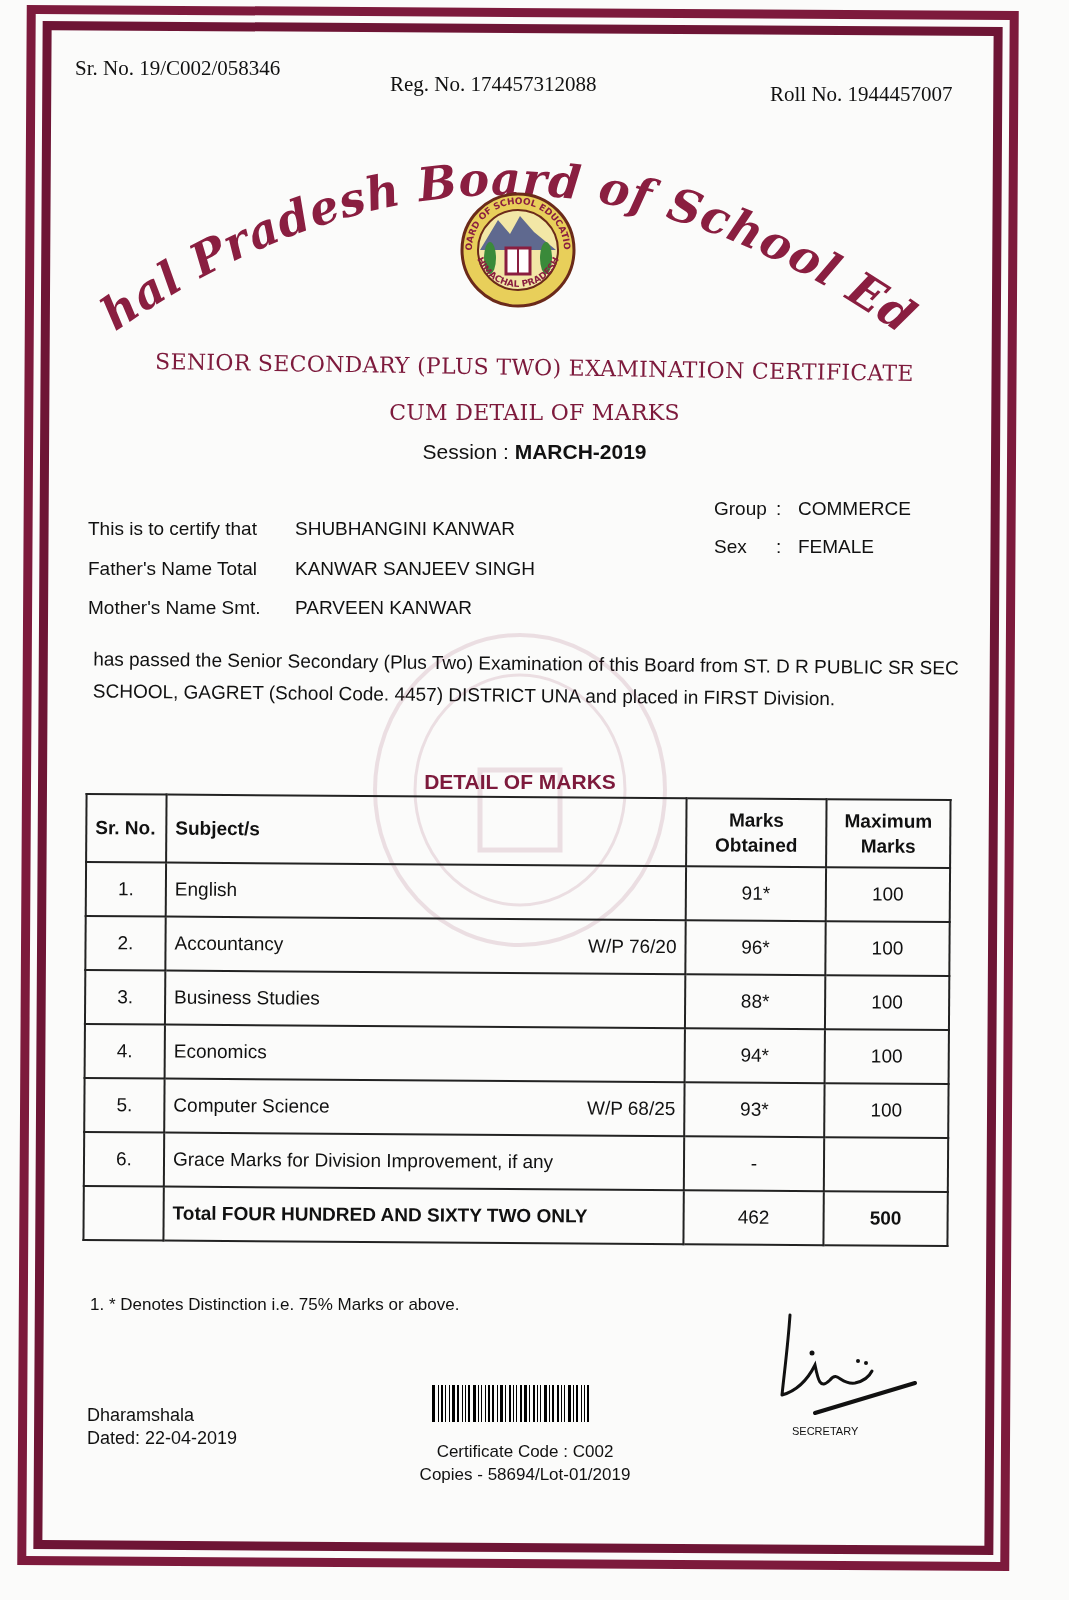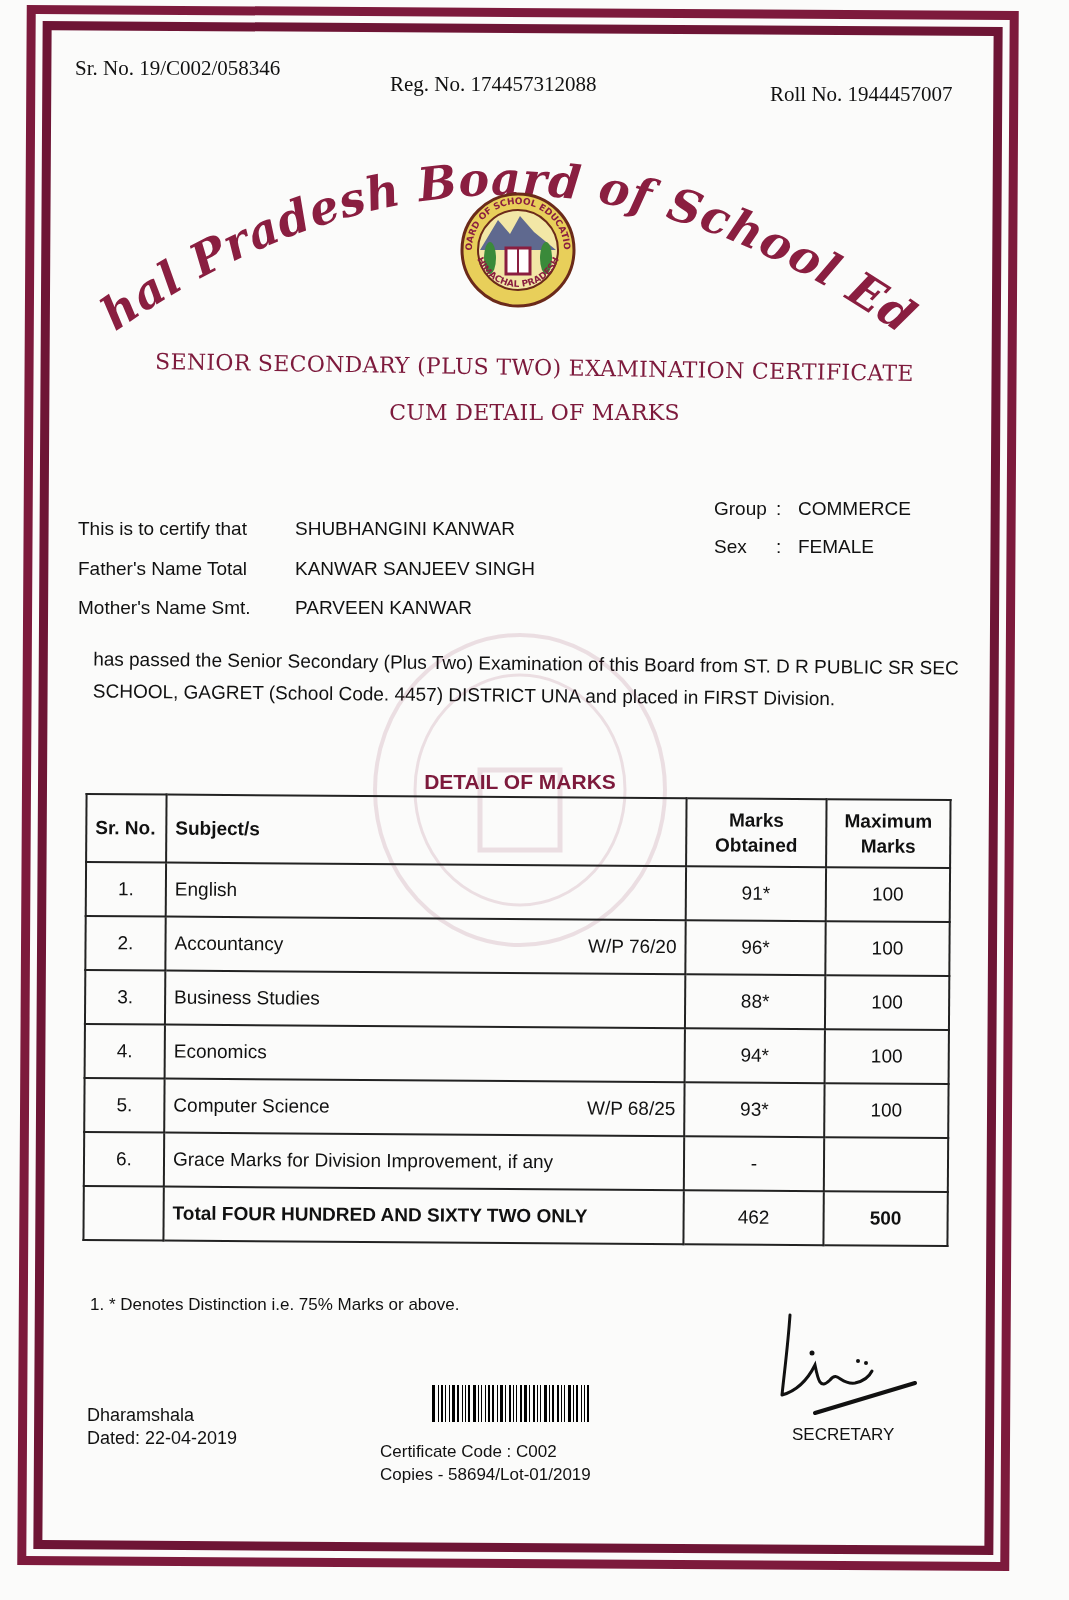--- a/index.html
+++ b/index.html
@@ -34,21 +34,21 @@
     .cert-title {
       position: absolute; left: 0; width: 1069px; text-align: center;
       font-family: "DejaVu Serif", serif; color: #7d1a3c; font-size: 22px; letter-spacing: 0.3px;
     }
     #title1 { top: 355px; transform: rotate(0.9deg); }
     #title2 { top: 400px; }
     .session { position: absolute; left: 0; top: 440px; width: 1069px; text-align: center; font-size: 21px; font-family: "Liberation Sans", sans-serif; }
     .session b { font-weight: bold; }
 
     .info-row { position: absolute; font-family: "Liberation Sans", sans-serif; font-size: 19px; }
-    .info-label { position: absolute; left: 78px; white-space: nowrap; }
+    .info-label { position: absolute; left: 88px; white-space: nowrap; }
     .info-value { position: absolute; left: 295px; white-space: nowrap; }
     #row-name { top: 518px; }
     #row-father { top: 558px; }
     #row-mother { top: 597px; }
     .side-info { position: absolute; left: 714px; font-family: "Liberation Sans", sans-serif; font-size: 19px; white-space: nowrap; }
     .side-info .lbl { display: inline-block; width: 62px; }
     .side-info .colon { display: inline-block; width: 22px; }
     #group { top: 498px; }
     #sex { top: 536px; }
 
@@ -73,23 +73,23 @@
     .c-max { width: 106px; text-align: center; }
     .wp { float: right; }
     .total-row td { font-weight: normal; }
     .total-row .subj { font-weight: bold; }
     .total-row .max { font-weight: bold; }
 
     .note { position: absolute; left: 90px; top: 1295px; font-family: "Liberation Sans", sans-serif; font-size: 17px; }
     .place { position: absolute; left: 87px; top: 1404px; font-family: "Liberation Sans", sans-serif; font-size: 18px; line-height: 23px; }
     .barcode { position: absolute; left: 432px; top: 1385px; width: 188px; height: 37px; display: flex; }
     .barcode span { display: block; height: 100%; background: #000; }
-    .certcode { position: absolute; left: 380px; top: 1440px; width: 290px; font-family: "Liberation Sans", sans-serif; font-size: 17px; line-height: 23px; }
+    .certcode { position: absolute; left: 380px; top: 1440px; width: 290px; text-align: center; font-family: "Liberation Sans", sans-serif; font-size: 17px; line-height: 23px; }
     .signature { position: absolute; left: 760px; top: 1305px; width: 160px; height: 110px; }
-    .secretary { position: absolute; left: 792px; top: 1425px; font-family: "Liberation Sans", sans-serif; font-size: 17px; }
+    .secretary { position: absolute; left: 792px; top: 1425px; font-family: "Liberation Sans", sans-serif; font-size: 11px; }
   </style>
 </head>
 <body>
 
 <div class="border-outer"></div>
 <div class="border-inner"></div>
 
 <div class="page-content">
 
   <div class="topline" id="srno">Sr. No. 19/C002/058346</div>
@@ -118,20 +118,23 @@
     <text font-size="9" font-weight="bold" fill="#8a1e40" font-family="DejaVu Sans, sans-serif">
       <textPath href="#sealTop" startOffset="50%" text-anchor="middle" id="seal-top-text">BOARD OF SCHOOL EDUCATION</textPath>
     </text>
     <text font-size="9" font-weight="bold" fill="#8a1e40" font-family="DejaVu Sans, sans-serif">
       <textPath href="#sealBot" startOffset="50%" text-anchor="middle" id="seal-bottom-text">HIMACHAL PRADESH</textPath>
     </text>
   </svg>
 
   <div class="cert-title" id="title1">SENIOR SECONDARY (PLUS TWO) EXAMINATION CERTIFICATE</div>
   <div class="cert-title" id="title2">CUM DETAIL OF MARKS</div>
+  <div class="session">
+    <span>Session : </span><b>MARCH-2019</b>
+  </div>
 
   <div class="side-info" id="group">
     <span class="lbl">Group</span><span class="colon">:</span><span>COMMERCE</span>
   </div>
   <div class="side-info" id="sex">
     <span class="lbl">Sex</span><span class="colon">:</span><span>FEMALE</span>
   </div>
 
   <div class="info-row" id="row-name">
     <span class="info-label">This is to certify that</span>

